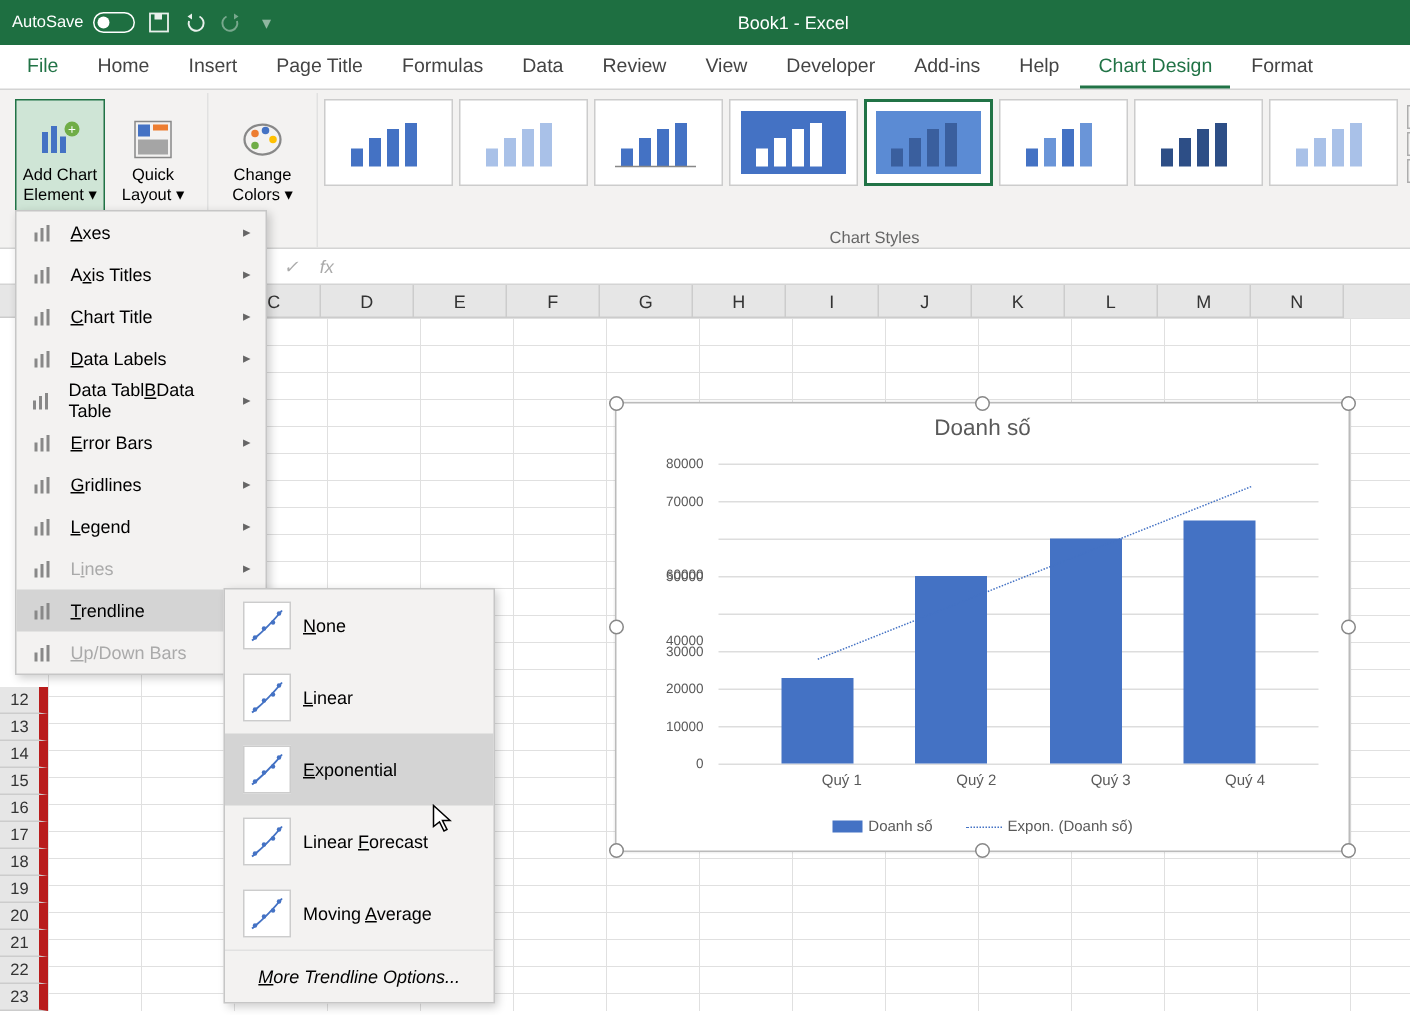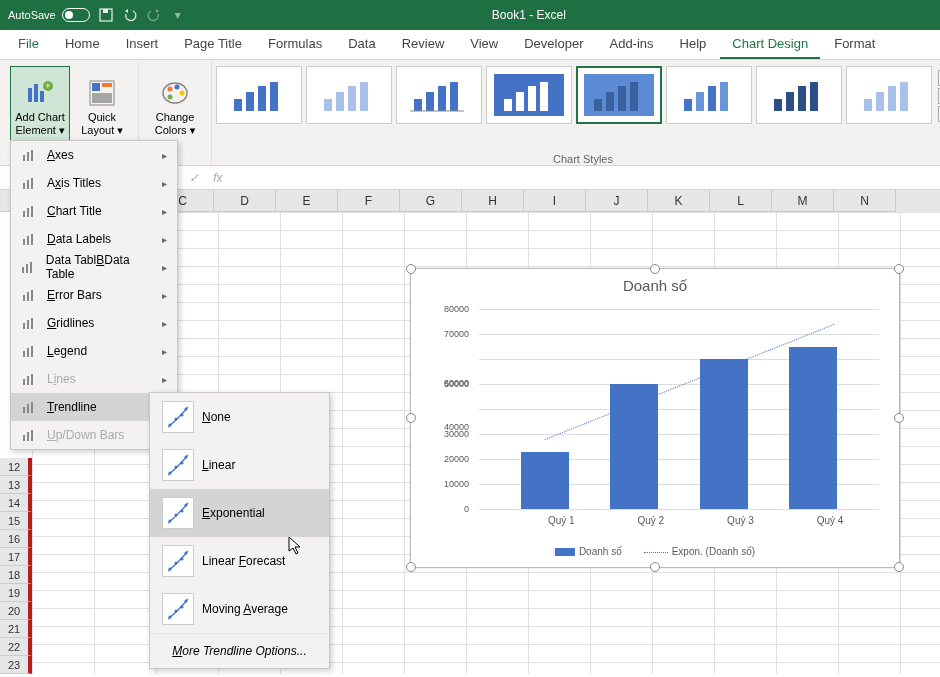--- a/index.html
+++ b/index.html
@@ -50,21 +50,21 @@
 .submenu .dropdown-icon { width: 32px; height: 32px; border: 1px solid #ccc; background: #fff; }
 .submenu-footer { padding: 10px 12px; font-size: 12px; border-top: 1px solid #e1e1e1; cursor: pointer; text-align: center; font-style: italic; }
 
 
 .grid-container { position: absolute; top: 190px; left: 0; right: 0; bottom: 0; background: #fff; overflow: hidden; }
 .col-headers { height: 22px; background: #e6e6e6; display: flex; }
 .col-header { border-right: 1px solid #ccc; border-bottom: 1px solid #ccc; display: flex; align-items: center; justify-content: center; font-size: 12px; color: #333; }
 .corner { width: 32px; background: #e6e6e6; border-right: 1px solid #ccc; border-bottom: 1px solid #ccc; }
 .grid-body { display: flex; }
 .row-headers { width: 32px; }
-.row-header { height: 18px; background: #e6e6e6; border-right: 4px solid #b91c1c; border-bottom: 1px solid #ccc; display: flex; align-items: center; justify-content: center; font-size: 11px; color: #333; }
+.row-header { height: 18px; background: #e6e6e6; border-right: 6px solid #b91c1c; border-bottom: 1px solid #ccc; display: flex; align-items: center; justify-content: center; font-size: 11px; color: #333; }
 .cells { position: relative; flex: 1; }
 .cells::before {
   content: "";
   position: absolute; inset: 0;
   background-image:
     linear-gradient(to right, #e0e0e0 1px, transparent 1px),
     linear-gradient(to bottom, #e0e0e0 1px, transparent 1px);
   background-size: 62px 18px;
 }
 

